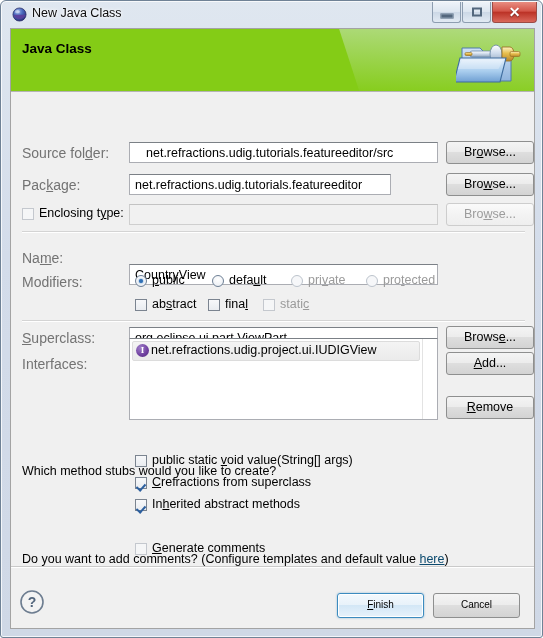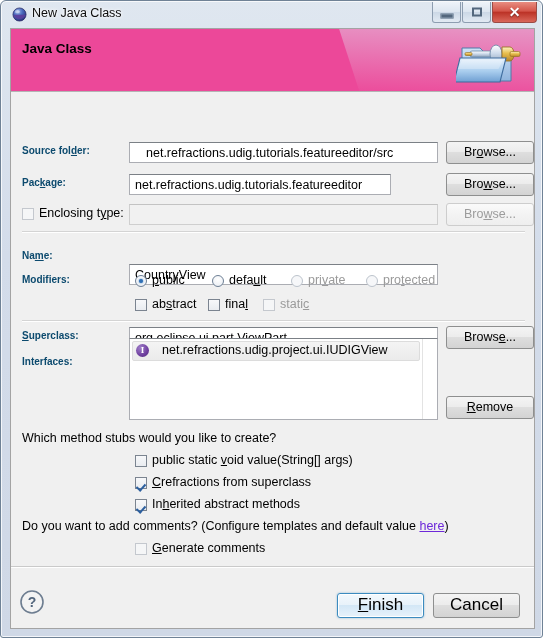--- a/index.html
+++ b/index.html
@@ -107,21 +107,21 @@
     background: #f0f0f0;
     border: 1px solid #a3a3a3;
     box-sizing: border-box;
   }
 
   
   #banner {
     position: absolute;
     left: 0; top: 0;
     width: 523px; height: 62px;
-    background: #ec4899;
+    background: #84cc16;
     border-bottom: 1px solid #b4b4b4;
     overflow: hidden;
   }
   #banner-sheen {
     position: absolute;
     right: -20px; top: -40px;
     width: 200px; height: 140px;
     background: linear-gradient(200deg, rgba(225,235,246,0.9) 0%, rgba(255,255,255,0) 70%);
     transform: rotate(-18deg);
   }
@@ -146,24 +146,23 @@
 
   
   #body-area {
     position: absolute;
     left: 0; top: 63px;
     width: 523px; height: 474px;
   }
 
   .lbl {
     position: absolute;
-    font-size: 10px;
-    color: #0c4a6e;
+    font-size: 14px;
+    color: #737373;
     white-space: nowrap;
-    font-weight: bold;
   }
   .mn { text-decoration: underline; }
 
   .txt {
     position: absolute;
     box-sizing: border-box;
     height: 21px;
     background: #ffffff;
     border: 1px solid #abadb3;
     border-top-color: #7b8086;
@@ -304,34 +303,35 @@
     background: radial-gradient(circle at 35% 30%, #9f7fc9 0%, #6f3f9f 60%, #4d2a78 100%);
     color: #ffffff;
     font-size: 9px;
     font-weight: bold;
     text-align: center;
     line-height: 13px;
     font-family: "Liberation Serif", serif;
   }
   .iface-text {
     position: absolute;
-    left: 29px; top: 1px;
+    left: 18px; top: 1px;
     font-size: 12.5px;
     color: #000000;
   }
 
   
   .qline {
     position: absolute;
     font-size: 12.5px;
     color: #000000;
     white-space: nowrap;
+    margin-top: 33px;
   }
   .link {
-    color: #6d28d9;
+    color: #0c4a6e;
     text-decoration: underline;
   }
 
   
   #footer {
     position: absolute;
     left: 0; top: 537px;
     width: 523px; height: 63px;
     border-top: 1px solid #cacaca;
     box-shadow: inset 0 1px 0 #ffffff;
@@ -339,21 +339,21 @@
   #help-icon {
     position: absolute;
     left: 18px; top: 588px;
     width: 26px; height: 26px;
   }
   .footer-btn {
     position: absolute;
     box-sizing: border-box;
     width: 87px; height: 25px;
     border-radius: 3px;
-    font-size: 17px;
+    font-size: 10px;
     text-align: center;
     line-height: 22px;
     cursor: default;
     font-family: "Liberation Sans", sans-serif;
   }
   #btn-finish {
     border: 1px solid #3c8bbf;
     background: linear-gradient(180deg,#f3f9fd 0%, #e8f2fa 47%, #d3e7f6 50%, #e7f2fb 100%);
     box-shadow: inset 0 0 0 1px #ffffff, 0 0 2px rgba(60,139,191,0.6);
   }
@@ -496,20 +496,21 @@
       <div class="btn" style="left:435px; top:234px;"><span>Brows</span><span class="mn">e</span><span>...</span></div>
 
       <div class="lbl" style="left:11px; top:264px;">Interfaces:</div>
       <div id="iface-list" style="left:118px; top:246px; width:309px; height:82px;">
         <div id="iface-track"></div>
         <div class="iface-item">
           <div class="iface-icon">I</div>
           <div class="iface-text">net.refractions.udig.project.ui.IUDIGView</div>
         </div>
       </div>
+      <div class="btn" style="left:435px; top:260px;"><span></span><span class="mn">A</span><span>dd...</span></div>
       <div class="btn" style="left:435px; top:304px;"><span></span><span class="mn">R</span><span>emove</span></div>
 
       <div class="qline" style="left:11px; top:339px;">Which method stubs would you like to create?</div>
 
       <div class="cb-wrap" style="left:124px; top:361px;">
         <div class="cb"></div>
         <div class="cb-label"><span>public static </span><span class="mn">v</span><span>oid value(String[] args)</span></div>
       </div>
       <div class="cb-wrap" style="left:124px; top:383px;">
         <div class="cb checked"></div>

